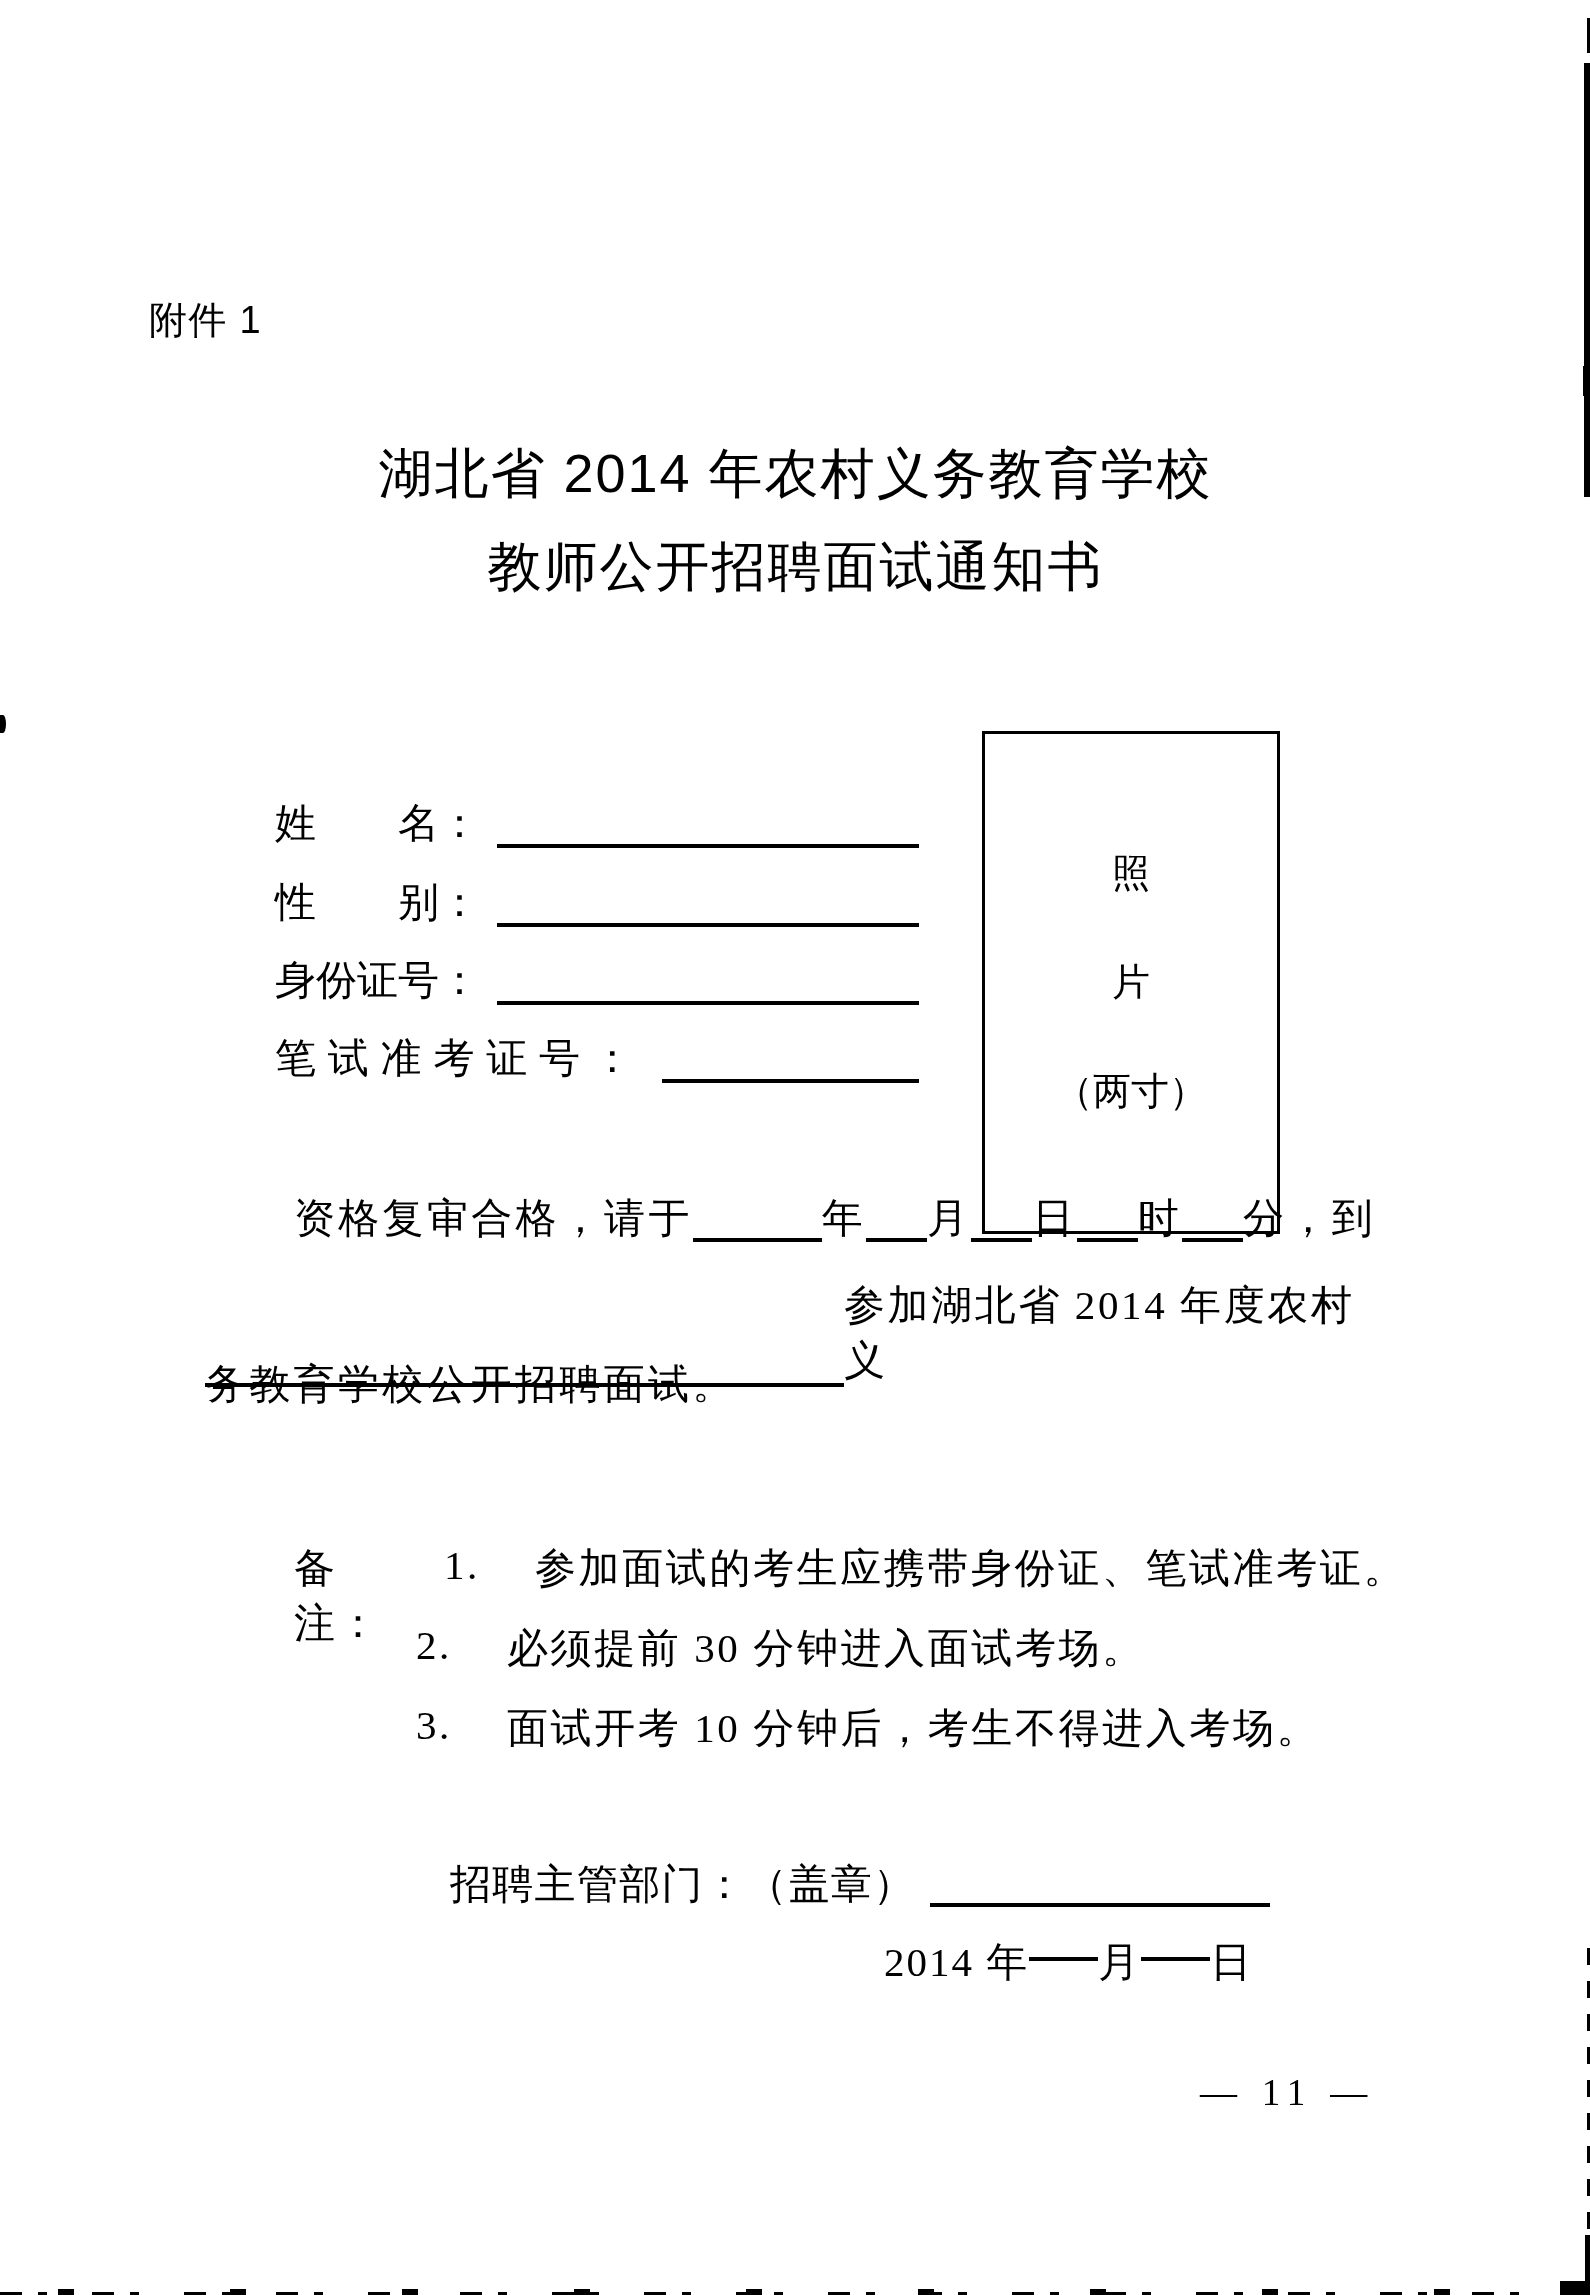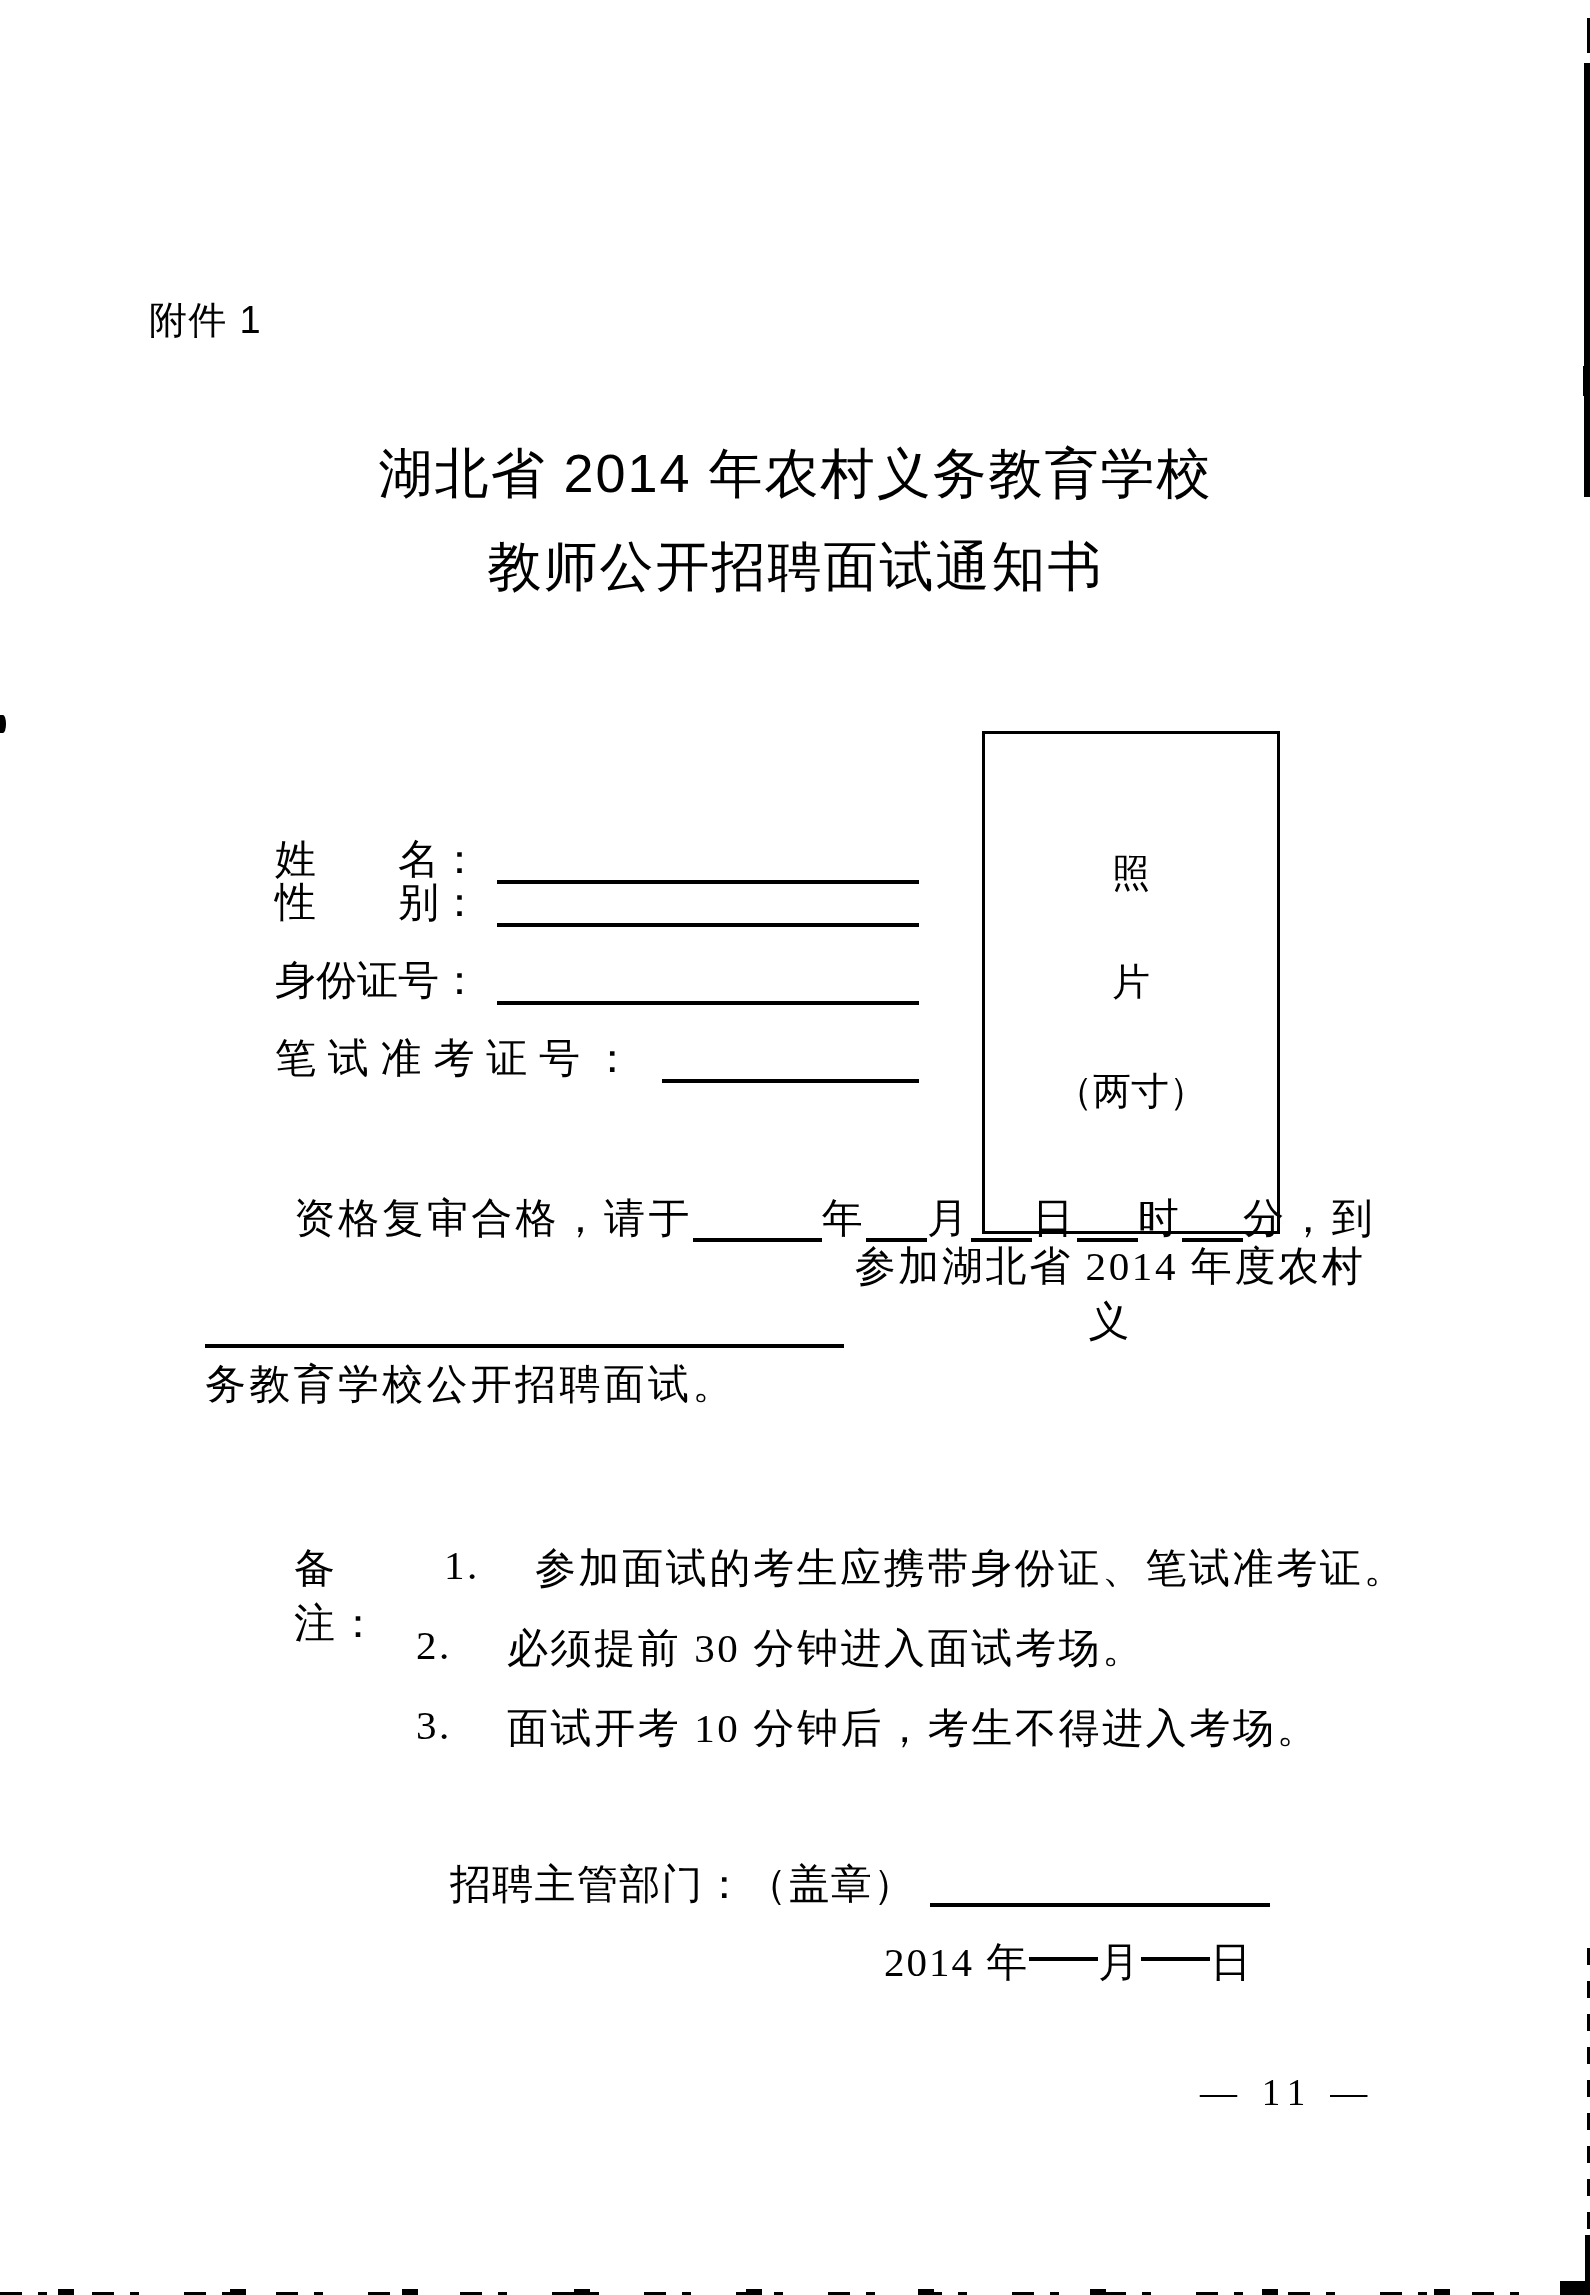--- a/index.html
+++ b/index.html
@@ -25,32 +25,32 @@
     border:3.3px solid #000; display:flex; flex-direction:column;
     align-items:center; justify-content:center; gap:58px; font-size:38px;
   }
   
   .frow{
     position:absolute; left:275px; width:644px; height:55px;
     display:flex; align-items:flex-end; font-size:41px;
   }
   .flabel{white-space:pre; flex:0 0 auto;}
   .fline{flex:1 1 auto; border-bottom:4.6px solid #000; margin-left:17px; margin-bottom:2.6px;}
-  .r1{top:832px}.r2{top:875px}.r3{top:953px}.r4{top:1031px}
+  .r1{top:796px}.r2{top:875px}.r3{top:953px}.r4{top:1031px}
   .r4 .flabel{letter-spacing:11.8px;}
   
   .para,.note,.stamp,.date{position:absolute; font-size:41px;}
   .blank{border-bottom:4.6px solid #000; margin-bottom:3.9px;}
   .para.l1{left:294px; top:1191px; width:1082px; height:55px;
            display:flex; align-items:flex-end; letter-spacing:3.3px;}
   .para.l1 span[data-bind]{flex:0 0 auto;}
   .b-year{flex:2 1 131px;}
   .b-sm{flex:1 1 62px;}
-  .para.l2{left:205px; top:1294px; width:1171px; height:55px;
-           display:flex; align-items:flex-end; justify-content:space-between; letter-spacing:2.6px;text-align:center;}
+  .para.l2{left:205px; top:1333px; width:1171px; height:55px;
+           display:flex; align-items:flex-end; justify-content:space-between; letter-spacing:2.6px;}
   .b-place{flex:0 0 auto; width:639px; margin-bottom:1.3px;}
   .para.l3{left:205px; top:1357px; letter-spacing:3.3px;}
   
   .note{display:flex; letter-spacing:2.6px;gap:28px;}
   .n1{left:294px; top:1541px;}
   .n2{left:416px; top:1621px;}
   .n3{left:416px; top:1701px;}
   .nlabel{flex:0 0 122px;}
   .nnum{flex:0 0 63px;}
   

